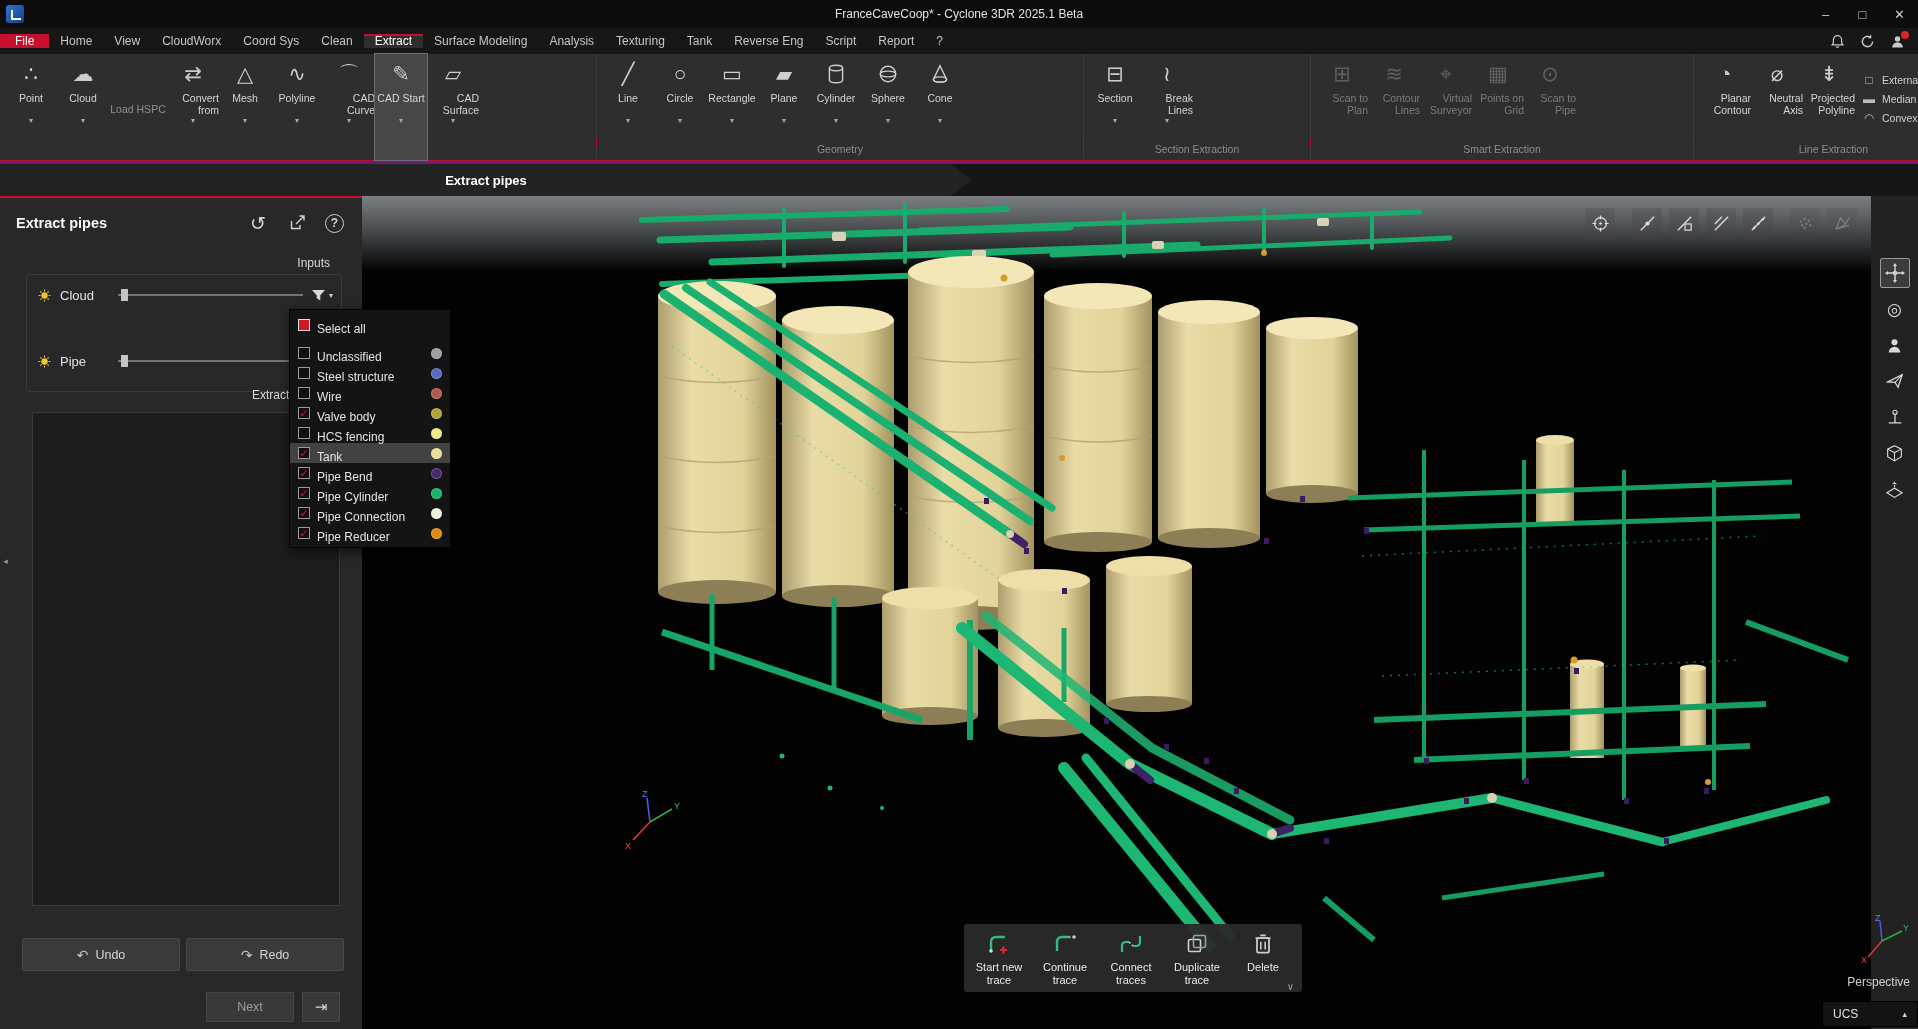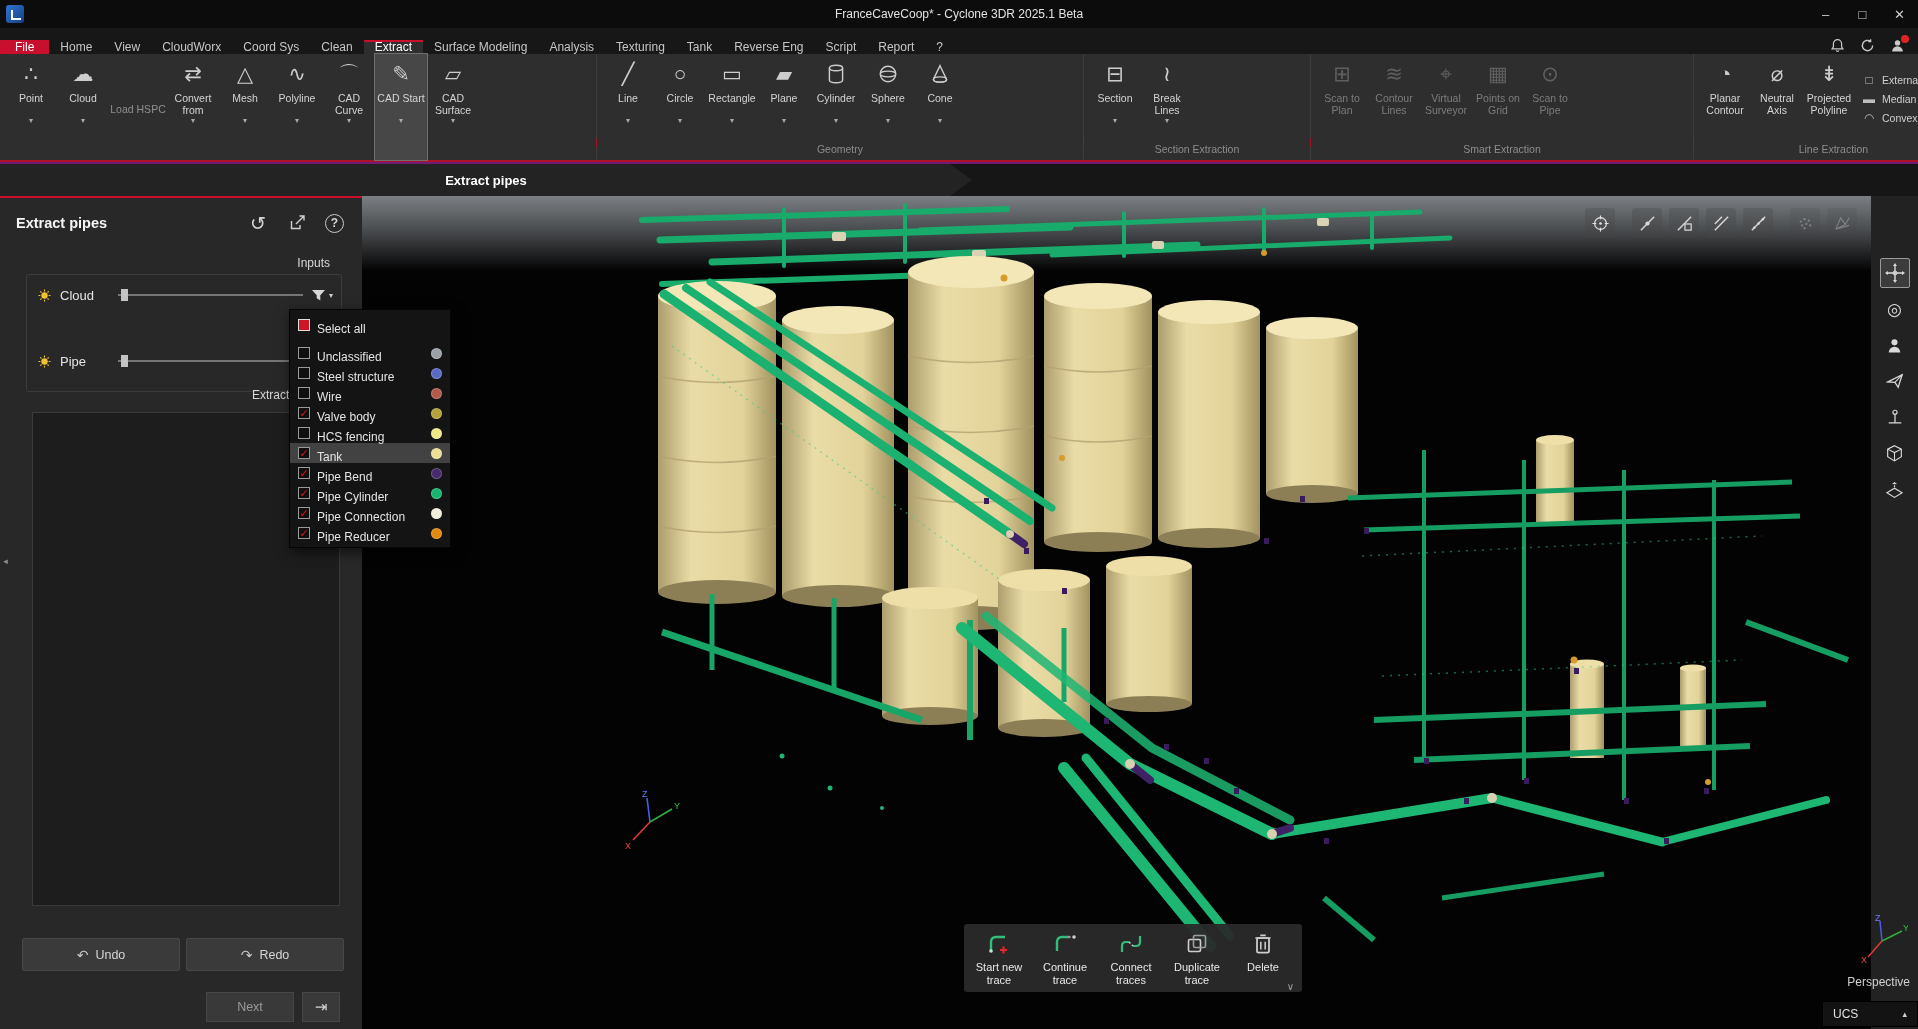--- a/index.html
+++ b/index.html
@@ -8,38 +8,38 @@
 
   
   .titlebar { position:absolute; left:0; top:0; right:0; height:28px; background:#0c0c0d; display:flex; align-items:center; }
   .app-icon { width:18px; height:18px; margin-left:6px; border-radius:3px; background:linear-gradient(135deg,#2f74d8,#16407e); position:relative; }
   .app-icon::after { content:""; position:absolute; left:5px; top:5px; width:8px; height:8px; border-left:2px solid #fff; border-bottom:2px solid #fff; }
   .title { position:absolute; left:50%; transform:translateX(-50%); font-size:12px; color:#e2e2e2; white-space:nowrap; }
   .win-controls { margin-left:auto; display:flex; height:100%; }
   .win-btn { width:37px; height:100%; display:flex; align-items:center; justify-content:center; color:#cfcfcf; font-size:13px; }
 
   
-  .menubar { position:absolute; left:0; top:28px; right:0; height:26px; background:#171717; display:flex; align-items:flex-end; font-size:12px; }
+  .menubar { position:absolute; left:0; top:28px; right:0; height:26px; background:#171717; display:flex; align-items:center; font-size:12px; }
   .menu-items { display:flex; }
   .menu-item { padding:0 11px; display:flex; align-items:center; color:#c6c6c6; cursor:default; }
   .menu-item.file { background:#c8102e; color:#fff; padding:0 15px; }
   .menu-item.active { background:#2e2e2e; color:#fff; box-shadow:inset 0 2px 0 #c8102e; }
   .menubar-right { margin-left:auto; display:flex; align-items:center; gap:13px; padding-right:12px; }
   .mb-icon { position:relative; width:17px; height:17px; display:flex; align-items:center; justify-content:center; }
   .mb-badge { position:absolute; top:-2px; right:-3px; width:8px; height:8px; border-radius:50%; background:#e02424; }
 
   
   .ribbon { position:absolute; left:0; top:54px; right:0; height:108px; background:#2e2e2e; border-bottom:2px solid #ad1327; }
   .ribbon-groups { display:flex; height:100%; }
   .rgroup { display:flex; flex-direction:column; height:100%; padding:0 5px; border-right:1px solid #3d3d3d; position:relative; }
   .rgroup::after { content:""; position:absolute; right:-1px; bottom:13px; width:1px; height:9px; background:#a31227; }
   .rbtns { flex:1; display:flex; align-items:stretch; }
   .rbtn { width:52px; display:flex; flex-direction:column; align-items:center; padding-top:5px; cursor:default; }
   .rbtn .ric { height:30px; display:flex; align-items:center; justify-content:center; font-size:21px; color:#cdcdcd; }
-  .rbtn .rlabel { font-size:10.5px; line-height:12px; text-align:center; height:25px; margin-top:3px; color:#d4d4d4; }
+  .rbtn .rlabel { font-size:10.5px; line-height:12px; text-align:right; height:25px; margin-top:3px; color:#d4d4d4; }
   .rbtn .rcaret { height:9px; font-size:8px; color:#a9a9a9; line-height:8px; }
   .rbtn.active { background:#474747; outline:1px solid #6f6f6f; }
   .rbtn.disabled .rlabel { color:#7c7c7c; }
   .rbtn.disabled .ric { color:#6c6c6c; opacity:.8; }
   .rbtn.compact { justify-content:center; padding-top:0; width:58px; }
   .rbtn.compact .rlabel { color:#8f8f8f; height:auto; }
   .rstack { display:flex; flex-direction:column; justify-content:center; gap:5px; padding:0 7px; min-width:112px; }
   .rstack-item { display:flex; align-items:center; gap:6px; font-size:10.5px; color:#cfcfcf; white-space:nowrap; }
   .rstack-item .sic { width:14px; font-size:12px; color:#bdbdbd; text-align:center; }
   .rname { height:17px; text-align:center; font-size:10.5px; color:#8d8d8d; }

